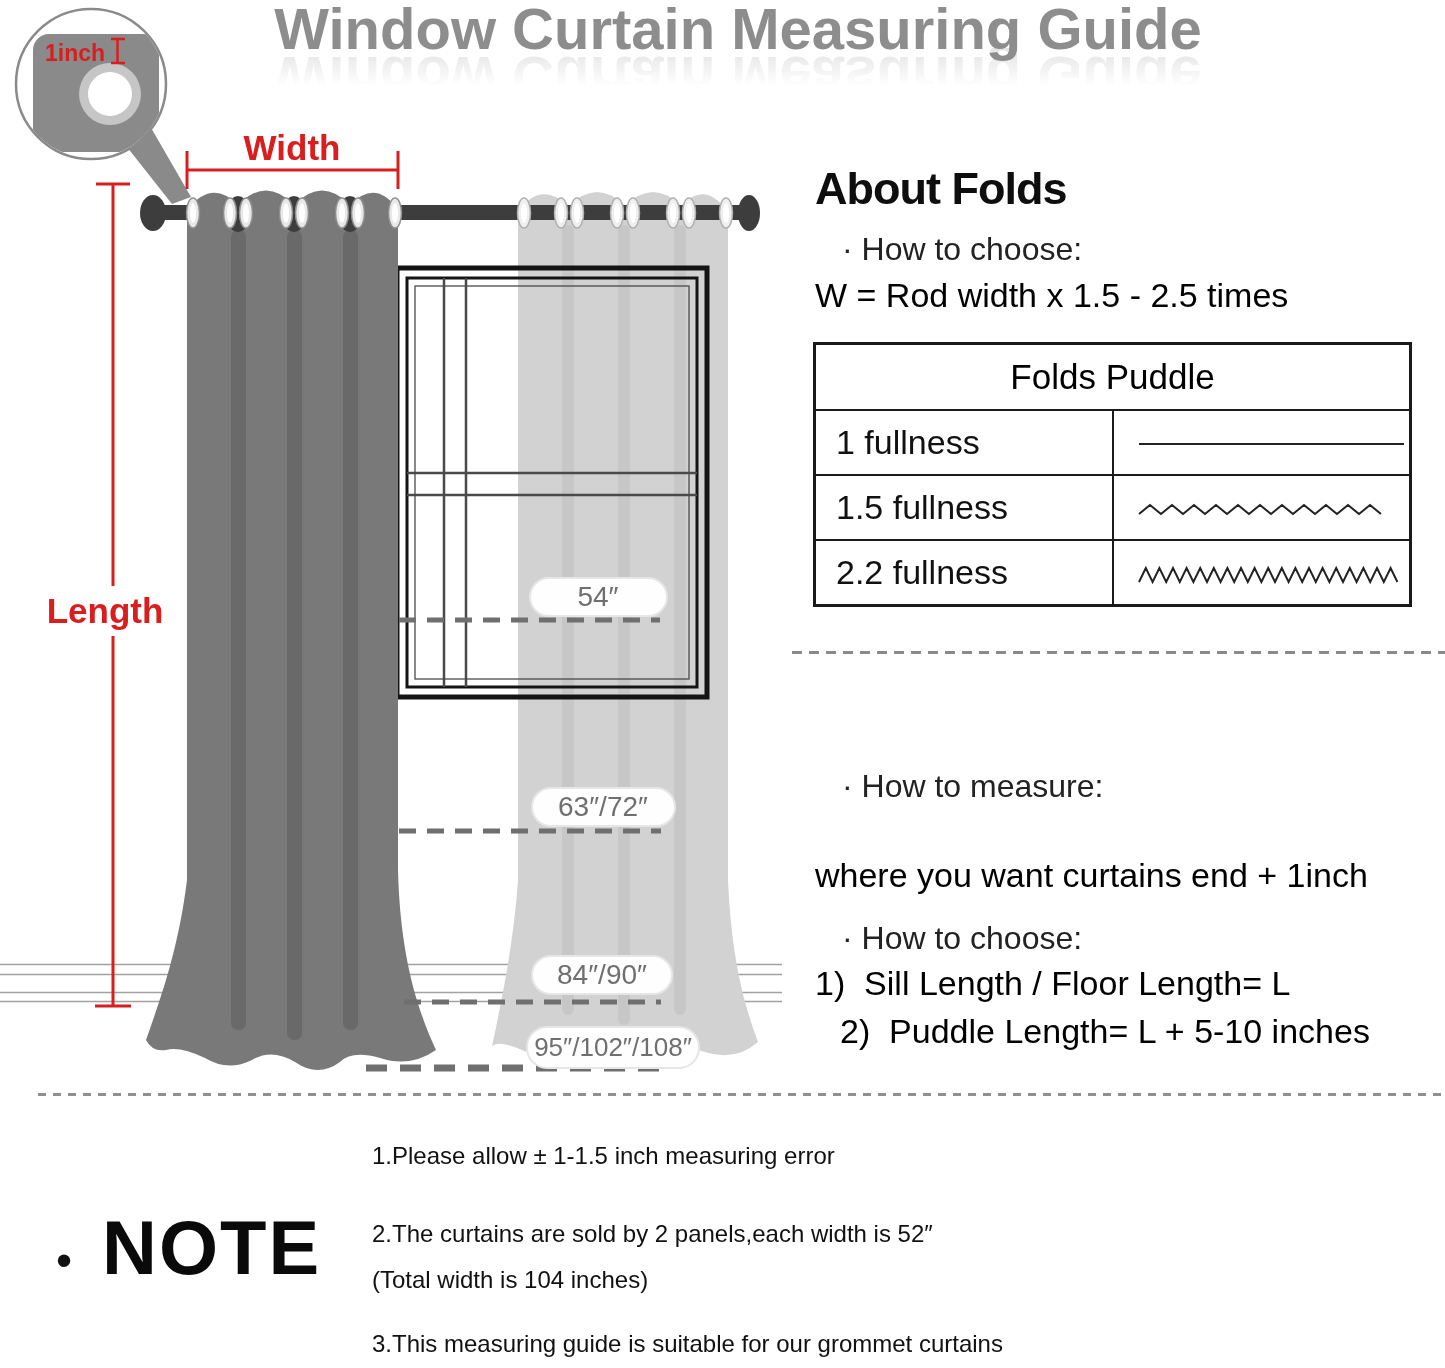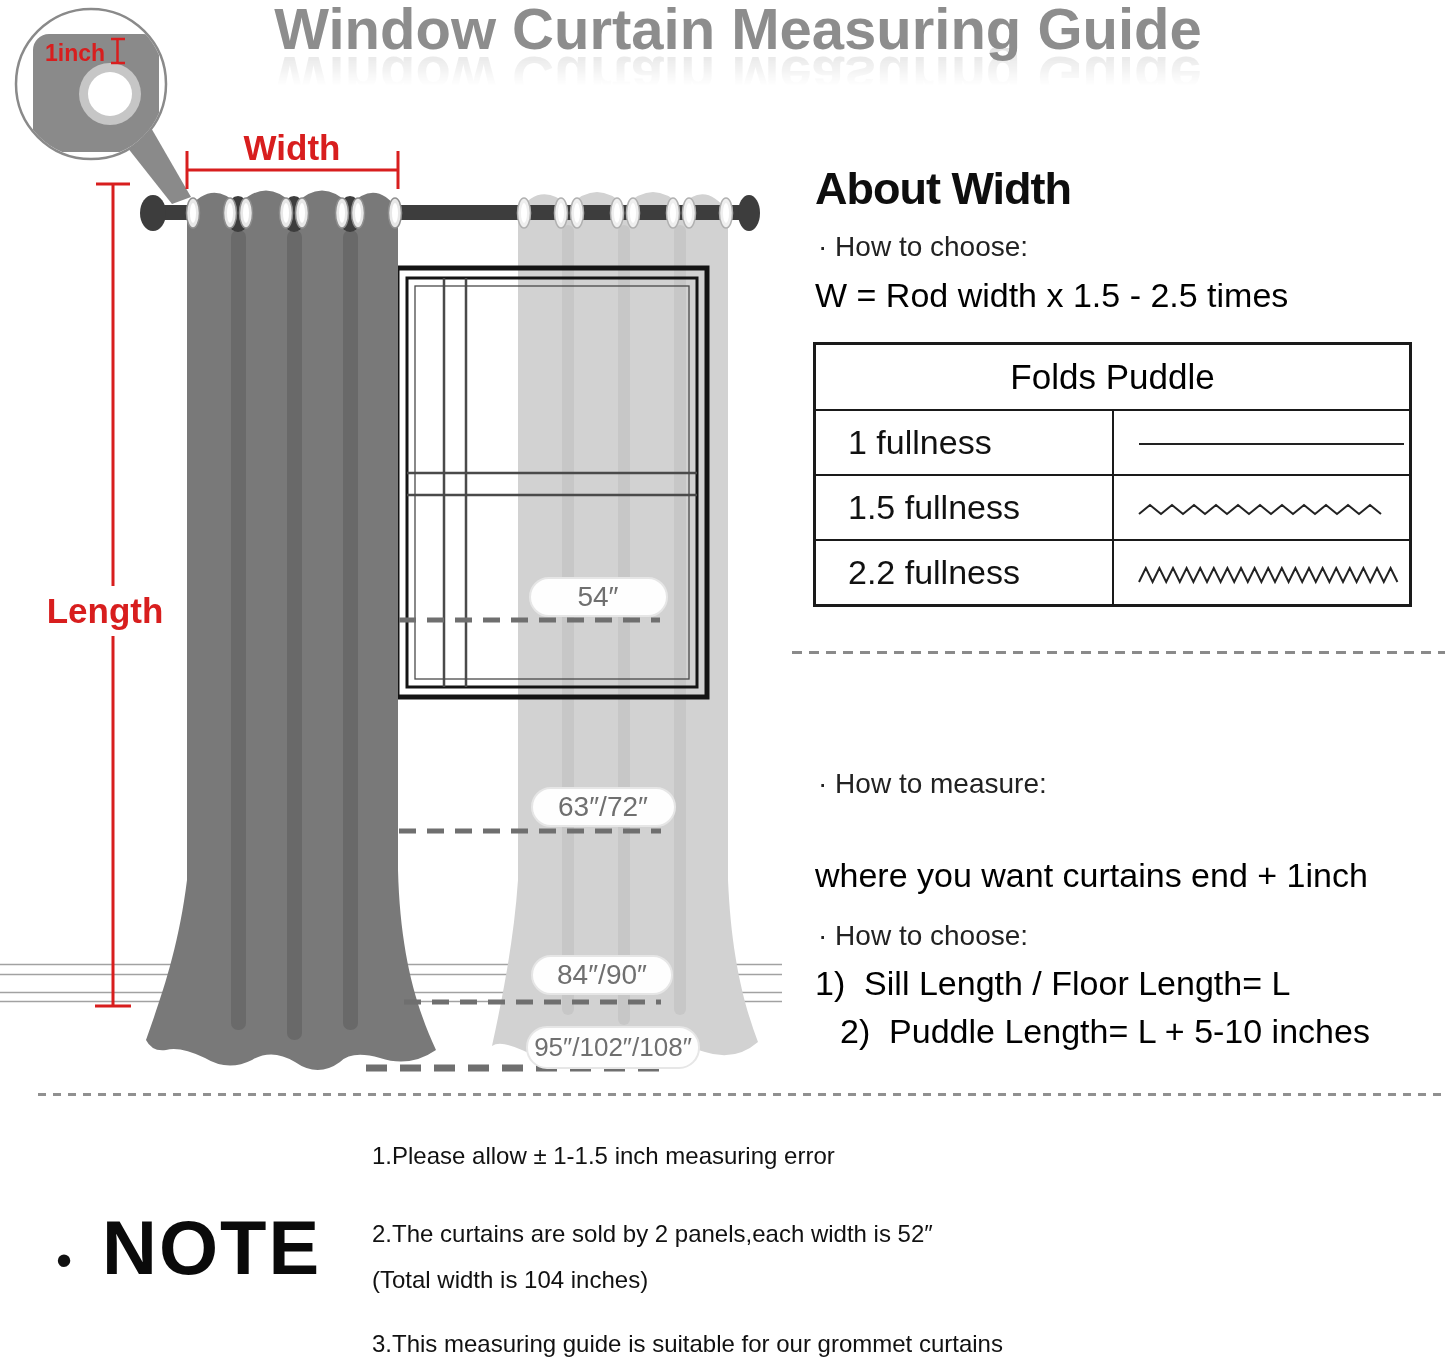--- a/index.html
+++ b/index.html
@@ -11,31 +11,31 @@
   .title-wrap{position:absolute;left:233px;top:0;width:1010px;text-align:center;}
   .title{font-size:58px;font-weight:bold;line-height:1.0;color:#8d8d8d;letter-spacing:0px;white-space:nowrap;}
   .title-mirror{
     transform:scaleY(-1);opacity:.24;margin-top:-10px;
     -webkit-mask-image:linear-gradient(rgba(0,0,0,0) 35%, rgba(0,0,0,1) 100%);
     mask-image:linear-gradient(rgba(0,0,0,0) 35%, rgba(0,0,0,1) 100%);
   }
   
   .abs{position:absolute;}
   .h2{font-size:45px;font-weight:bold;color:#0e0e0e;letter-spacing:-1px;white-space:nowrap;line-height:1.1;}
-  .sub{font-size:28px;color:#222;white-space:nowrap;}
+  .sub{font-size:32px;color:#222;white-space:nowrap;margin-left:24px;}
   .formula{font-size:34px;color:#000;white-space:pre;}
   .al-option{font-size:34px;color:#000;white-space:pre;}
   
   .folds-table{
     position:absolute;left:813px;top:342px;width:599px;height:261px;
     border-collapse:collapse;table-layout:fixed;background:#fff;
   }
   .folds-table td{border:2px solid #1a1a1a;padding:0;}
   .folds-table tr.header td{height:64px;text-align:center;font-size:35px;color:#000;}
-  .folds-table td.lbl{width:272px;height:63px;font-size:34px;color:#111;padding-left:32px;}
+  .folds-table td.lbl{width:272px;height:63px;font-size:34px;color:#111;padding-left:20px;}
   .folds-table td.fig{width:327px;}
   .folds-table{border:3px solid #1a1a1a;}
   .fig svg{display:block;}
   
   .dash-div{position:absolute;height:3px;
     background:repeating-linear-gradient(90deg,#8a8a8a 0 10px,transparent 10px 17px);}
   
   .note-bullet{position:absolute;left:56px;top:1233px;font-size:46px;color:#111;}
   .note-label{position:absolute;left:102px;top:1204px;font-size:76px;font-weight:bold;color:#0a0a0a;letter-spacing:2px;}
   .note-item{position:absolute;left:372px;font-size:24px;color:#111;white-space:nowrap;}
@@ -209,21 +209,21 @@
       <text x="603" y="816" text-anchor="middle" font-size="28" fill="#6f6f6f">63″/72″</text>
 
       <rect x="532" y="956" width="140" height="38" rx="19" fill="#fefefe" stroke="#e6e6e6" stroke-width="2"></rect>
       <text x="602" y="984" text-anchor="middle" font-size="28" fill="#6f6f6f">84″/90″</text>
 
       <rect x="527" y="1027" width="172" height="41" rx="20" fill="#fefefe" stroke="#e6e6e6" stroke-width="2"></rect>
       <text x="613" y="1056" text-anchor="middle" font-size="26" fill="#6f6f6f">95″/102″/108″</text>
     </g>
   </svg>
 
-  <div class="abs h2" style="left:815px;top:164px">About Width</div>
+  <div class="abs h2" style="left:815px;top:164px">About Folds</div>
   <div class="abs sub" style="left:818px;top:231px">· How to choose:</div>
   <div class="abs formula" style="left:815px;top:276px">W = Rod width x 1.5 - 2.5 times</div>
 
   <table class="folds-table">
     <tbody>
         <tr class="header">
       <td colspan="2">Folds Puddle</td>
     </tr>
     <tr>
       <td class="lbl">1 fullness</td>

